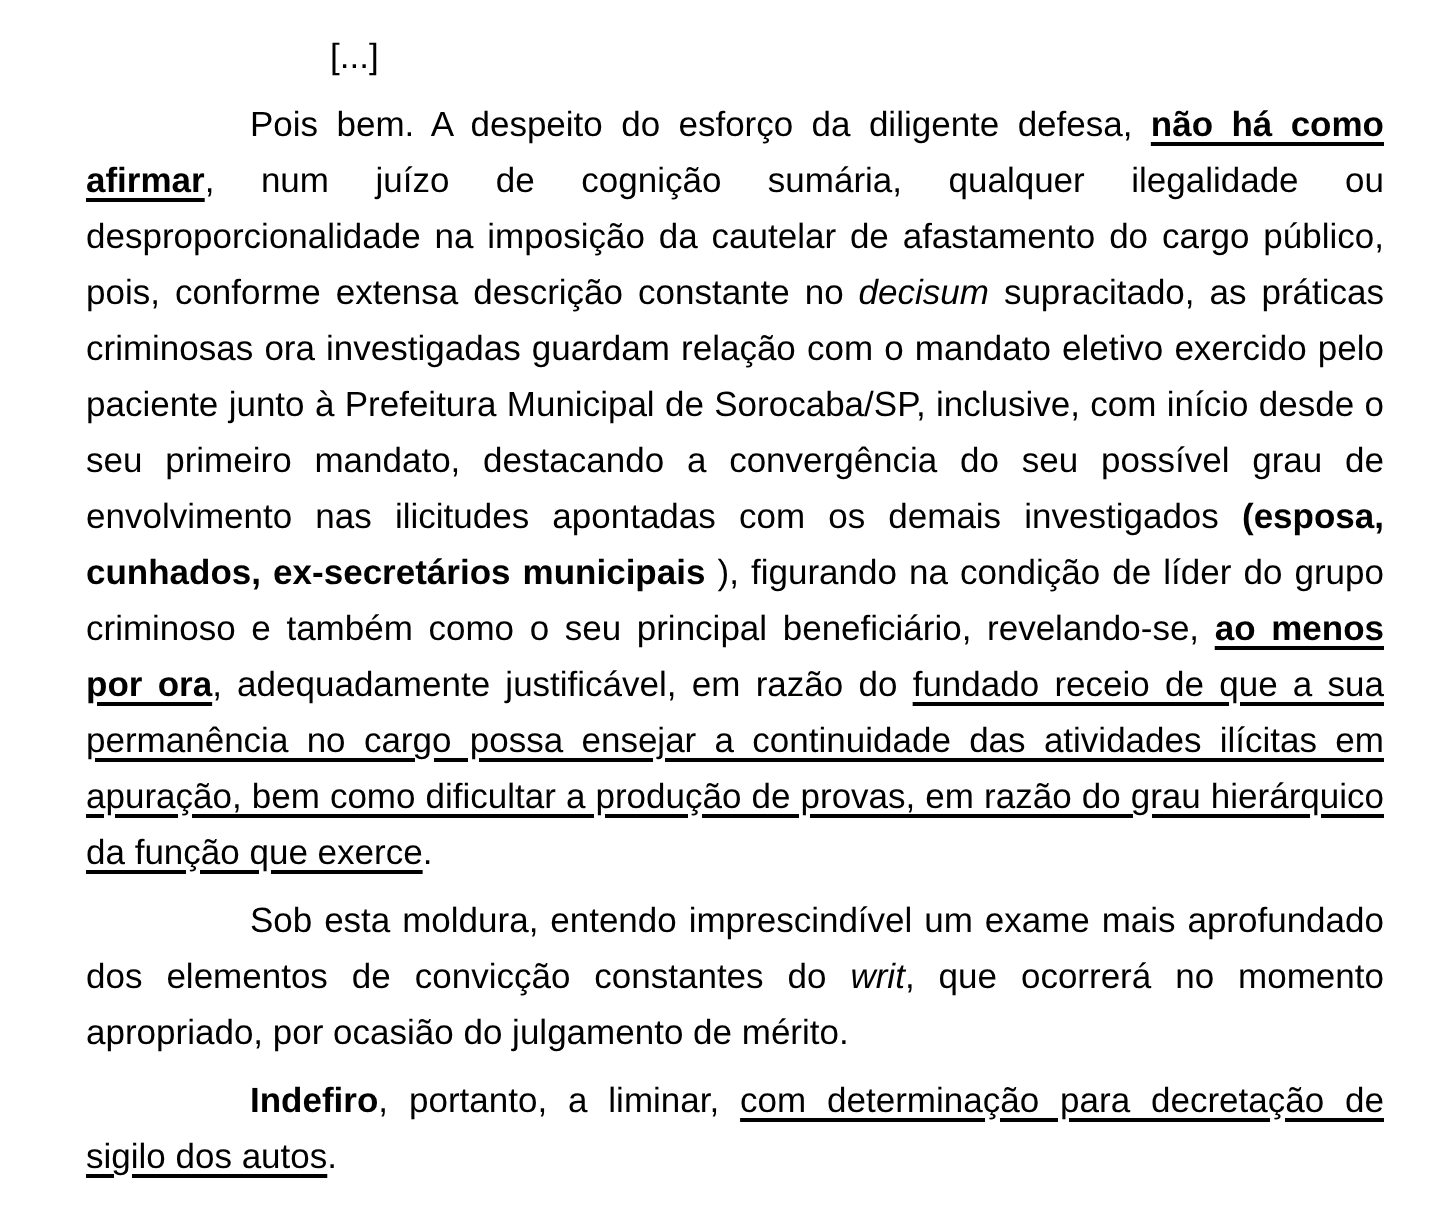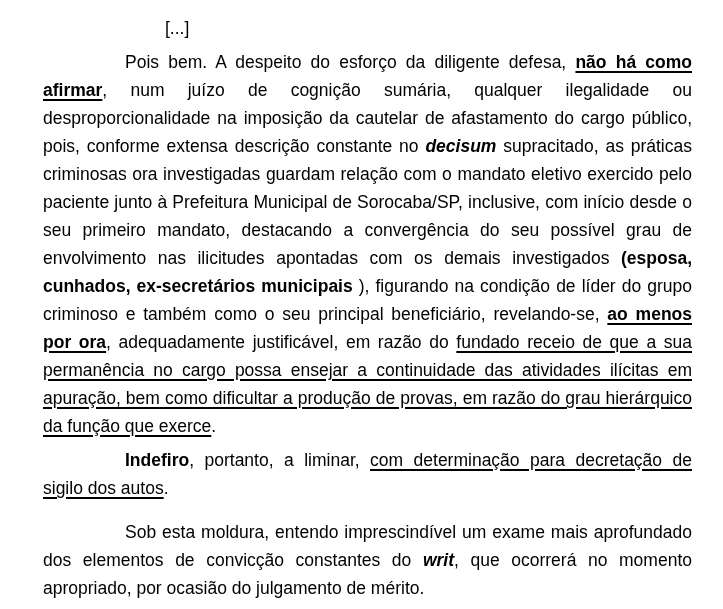--- a/index.html
+++ b/index.html
@@ -31,33 +31,33 @@
     color: #000000;
   }
   .para.ellipsis-line {
     text-indent: 122px;
     text-align: left;
   }
   .para.gap-after {
     margin-bottom: 16px;
   }
   .seg-b { font-weight: bold; }
-  .seg-i { font-style: italic; font-weight: bold; }
+  .seg-i { font-style: italic; }
   .seg-u {
     text-decoration: underline;
     text-decoration-thickness: 1.5px;
     text-underline-offset: 3px;
   }
 </style>
 </head>
 <body>
 
 <main class="page">
   <p class="para ellipsis-line"><span>[...]</span></p>
 
   <p class="para"><span>Pois bem. A despeito do esforço da diligente defesa, </span><span class="seg-b seg-u">não há como afirmar</span><span>, num juízo de cognição sumária, qualquer ilegalidade ou desproporcionalidade na imposição da cautelar de afastamento do cargo público, pois, conforme extensa descrição constante no </span><span class="seg-i">decisum</span><span> supracitado, as práticas criminosas ora investigadas guardam relação com o mandato eletivo exercido pelo paciente junto à Prefeitura Municipal de Sorocaba/SP, inclusive, com início desde o seu primeiro mandato, destacando a convergência do seu possível grau de envolvimento nas ilicitudes apontadas com os demais investigados </span><span class="seg-b">(esposa, cunhados, ex-secretários municipais</span><span> ), figurando na condição de líder do grupo criminoso e também como o seu principal beneficiário, revelando-se, </span><span class="seg-b seg-u">ao menos por ora</span><span>, adequadamente justificável, em razão do </span><span class="seg-u">fundado receio de que a sua permanência no cargo possa ensejar a continuidade das atividades ilícitas em apuração, bem como dificultar a produção de provas, em razão do grau hierárquico da função que exerce</span><span>.</span></p>
 
+  <p class="para"><span>Sob esta moldura, entendo imprescindível um exame mais aprofundado dos elementos de convicção constantes do </span><span class="seg-i">writ</span><span>, que ocorrerá no momento apropriado, por ocasião do julgamento de mérito.</span></p>
+
   <p class="para gap-after"><span class="seg-b">Indefiro</span><span>, portanto, a liminar, </span><span class="seg-u">com determinação para decretação de sigilo dos autos</span><span>.</span></p>
-
-  <p class="para"><span>Sob esta moldura, entendo imprescindível um exame mais aprofundado dos elementos de convicção constantes do </span><span class="seg-i">writ</span><span>, que ocorrerá no momento apropriado, por ocasião do julgamento de mérito.</span></p>
 
   <p class="para"></p>
 </main>
 
 </body></html>

